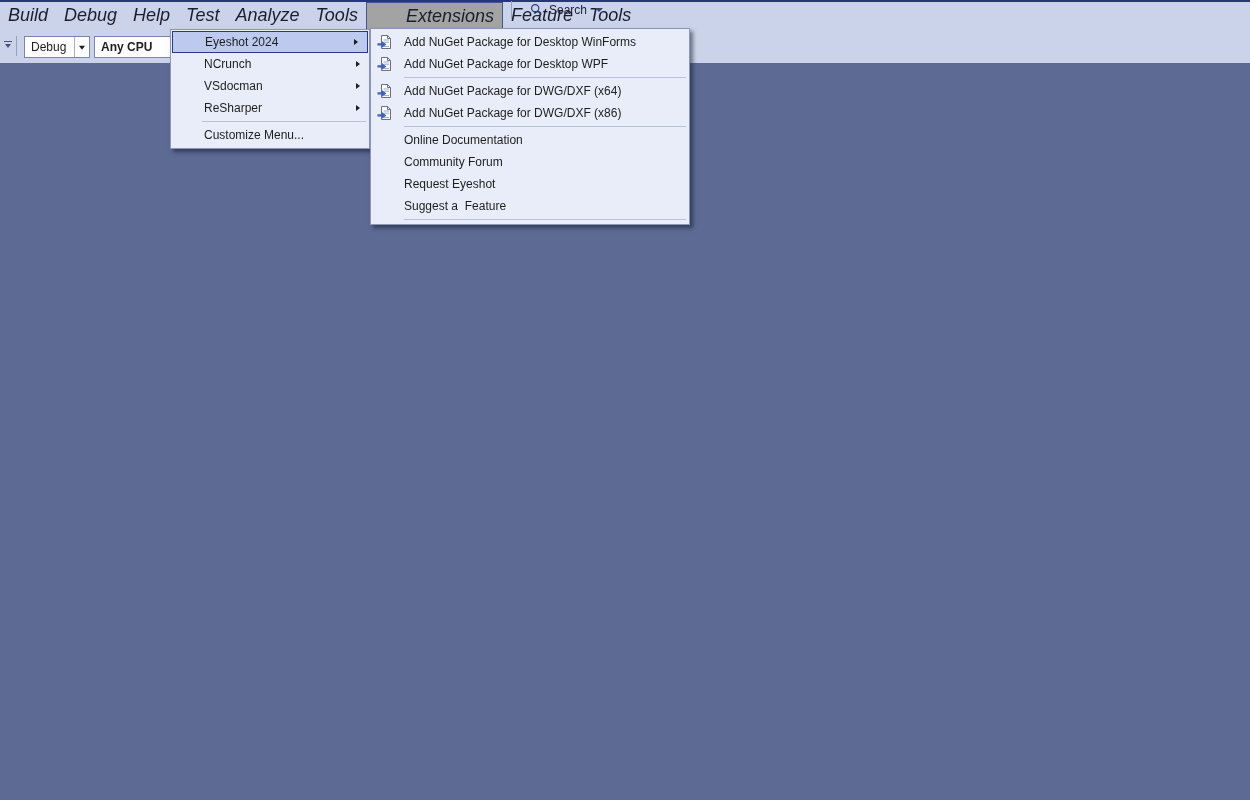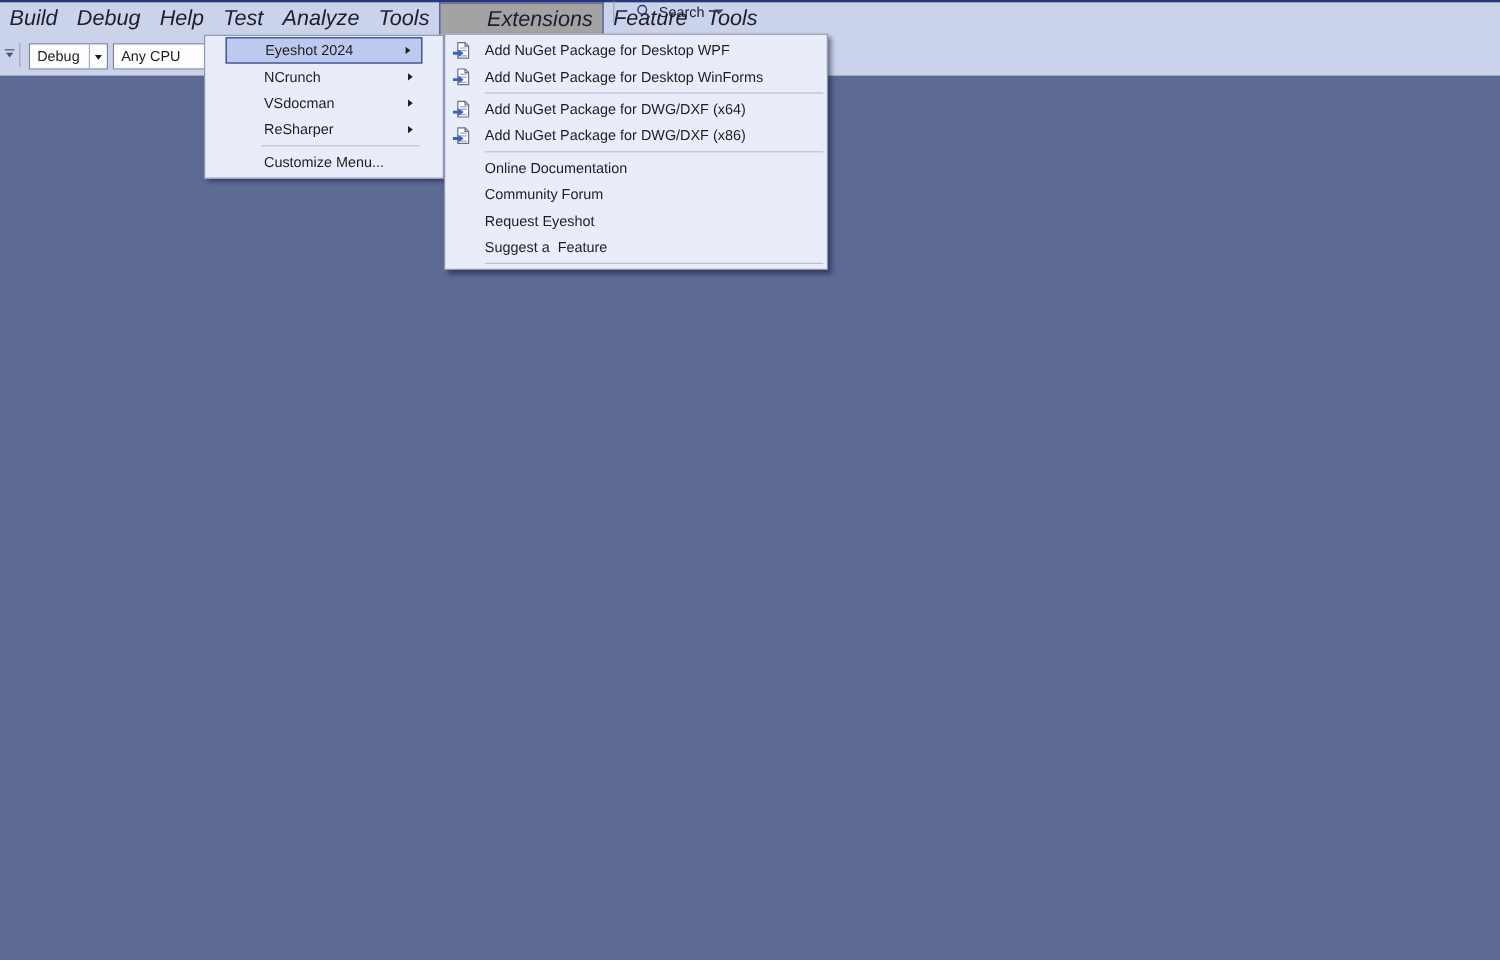--- a/index.html
+++ b/index.html
@@ -43,29 +43,29 @@
     position:absolute; top:7px; height:22px; background:#fdfdfe;
     border:1px solid #7c85a8; font-size:12px; color:#1e1e1e;
   }
   .combo .val { display:block; line-height:20px; padding:0 6px; white-space:pre; }
   .combo .arrow-zone { position:absolute; right:0; top:0; width:15px; height:100%; border-left:1px solid #aab1cd; }
   .combo .arrow-zone .tri {
     position:absolute; left:50%; top:50%; transform:translate(-50%,-30%);
     width:0; height:0; border-left:3.5px solid transparent; border-right:3.5px solid transparent; border-top:4px solid #1e1e1e;
   }
   .combo-config { left:24px; width:66px; }
-  .combo-platform { left:94px; width:100px; }
+  .combo-platform { left:94px; width:100px;font-weight:bold; }
 
   
   .popup {
     position:absolute; background:#e9edfa; border:1px solid #8e96b4;
     box-shadow:3px 3px 4px rgba(10,15,40,0.5);
     font-size:12px; color:#1e1e1e;
   }
-  .popup-extensions { left:170px; top:29px; width:200px; padding:1px 16px 2px; z-index:10; }
+  .popup-extensions { left:170px; top:29px; width:200px; padding:1px 0 2px; z-index:10; }
   .popup-submenu   { left:370px; top:28px; width:320px; padding:2px 0; z-index:11; }
   .mi { position:relative; height:22px; line-height:22px; cursor:default; }
   .mi .mi-label { position:absolute; left:33px; top:0; white-space:pre; }
   .mi.highlight {
     margin:0 1px; background:#bdc9ee; border:1px solid #2b3a80; line-height:20px;
   }
   .mi.highlight .mi-label { left:32px; }
   .sub-arrow {
     position:absolute; right:9px; top:50%; transform:translateY(-50%);
     width:0; height:0; border-top:3.5px solid transparent; border-bottom:3.5px solid transparent;
@@ -155,35 +155,35 @@
     <span class="mi-icon">
       <svg viewBox="0 0 16 16">
         <path d="M4.5 1.5 h6 l3 3 v10 h-9 z" fill="#ffffff" stroke="#6a6f87" stroke-width="1"></path>
         <path d="M10.5 1.5 v3 h3" fill="none" stroke="#6a6f87" stroke-width="1"></path>
         <line x1="6.5" y1="6" x2="12" y2="6" stroke="#9aa6c8" stroke-width="1"></line>
         <line x1="6.5" y1="8.2" x2="12" y2="8.2" stroke="#9aa6c8" stroke-width="1"></line>
         <line x1="6.5" y1="12.6" x2="12" y2="12.6" stroke="#9aa6c8" stroke-width="1"></line>
         <path d="M0.5 9.2 h4.4 V7 L9.4 10.4 4.9 13.8 V11.6 H0.5 z" fill="#3e62b5"></path>
       </svg>
     </span>
+    <span class="mi-label">Add NuGet Package for Desktop WinForms</span>
+  </div>
+  <div class="mi">
+    <span class="mi-icon">
+      <svg viewBox="0 0 16 16">
+        <path d="M4.5 1.5 h6 l3 3 v10 h-9 z" fill="#ffffff" stroke="#6a6f87" stroke-width="1"></path>
+        <path d="M10.5 1.5 v3 h3" fill="none" stroke="#6a6f87" stroke-width="1"></path>
+        <line x1="6.5" y1="6" x2="12" y2="6" stroke="#9aa6c8" stroke-width="1"></line>
+        <line x1="6.5" y1="8.2" x2="12" y2="8.2" stroke="#9aa6c8" stroke-width="1"></line>
+        <line x1="6.5" y1="12.6" x2="12" y2="12.6" stroke="#9aa6c8" stroke-width="1"></line>
+        <path d="M0.5 9.2 h4.4 V7 L9.4 10.4 4.9 13.8 V11.6 H0.5 z" fill="#3e62b5"></path>
+      </svg>
+    </span>
     <span class="mi-label">Add NuGet Package for Desktop WPF</span>
   </div>
-  <div class="mi">
-    <span class="mi-icon">
-      <svg viewBox="0 0 16 16">
-        <path d="M4.5 1.5 h6 l3 3 v10 h-9 z" fill="#ffffff" stroke="#6a6f87" stroke-width="1"></path>
-        <path d="M10.5 1.5 v3 h3" fill="none" stroke="#6a6f87" stroke-width="1"></path>
-        <line x1="6.5" y1="6" x2="12" y2="6" stroke="#9aa6c8" stroke-width="1"></line>
-        <line x1="6.5" y1="8.2" x2="12" y2="8.2" stroke="#9aa6c8" stroke-width="1"></line>
-        <line x1="6.5" y1="12.6" x2="12" y2="12.6" stroke="#9aa6c8" stroke-width="1"></line>
-        <path d="M0.5 9.2 h4.4 V7 L9.4 10.4 4.9 13.8 V11.6 H0.5 z" fill="#3e62b5"></path>
-      </svg>
-    </span>
-    <span class="mi-label">Add NuGet Package for Desktop WinForms</span>
-  </div>
   <div class="menu-sep"></div>
   <div class="mi">
     <span class="mi-icon">
       <svg viewBox="0 0 16 16">
         <path d="M4.5 1.5 h6 l3 3 v10 h-9 z" fill="#ffffff" stroke="#6a6f87" stroke-width="1"></path>
         <path d="M10.5 1.5 v3 h3" fill="none" stroke="#6a6f87" stroke-width="1"></path>
         <line x1="6.5" y1="6" x2="12" y2="6" stroke="#9aa6c8" stroke-width="1"></line>
         <line x1="6.5" y1="8.2" x2="12" y2="8.2" stroke="#9aa6c8" stroke-width="1"></line>
         <line x1="6.5" y1="12.6" x2="12" y2="12.6" stroke="#9aa6c8" stroke-width="1"></line>
         <path d="M0.5 9.2 h4.4 V7 L9.4 10.4 4.9 13.8 V11.6 H0.5 z" fill="#3e62b5"></path>

